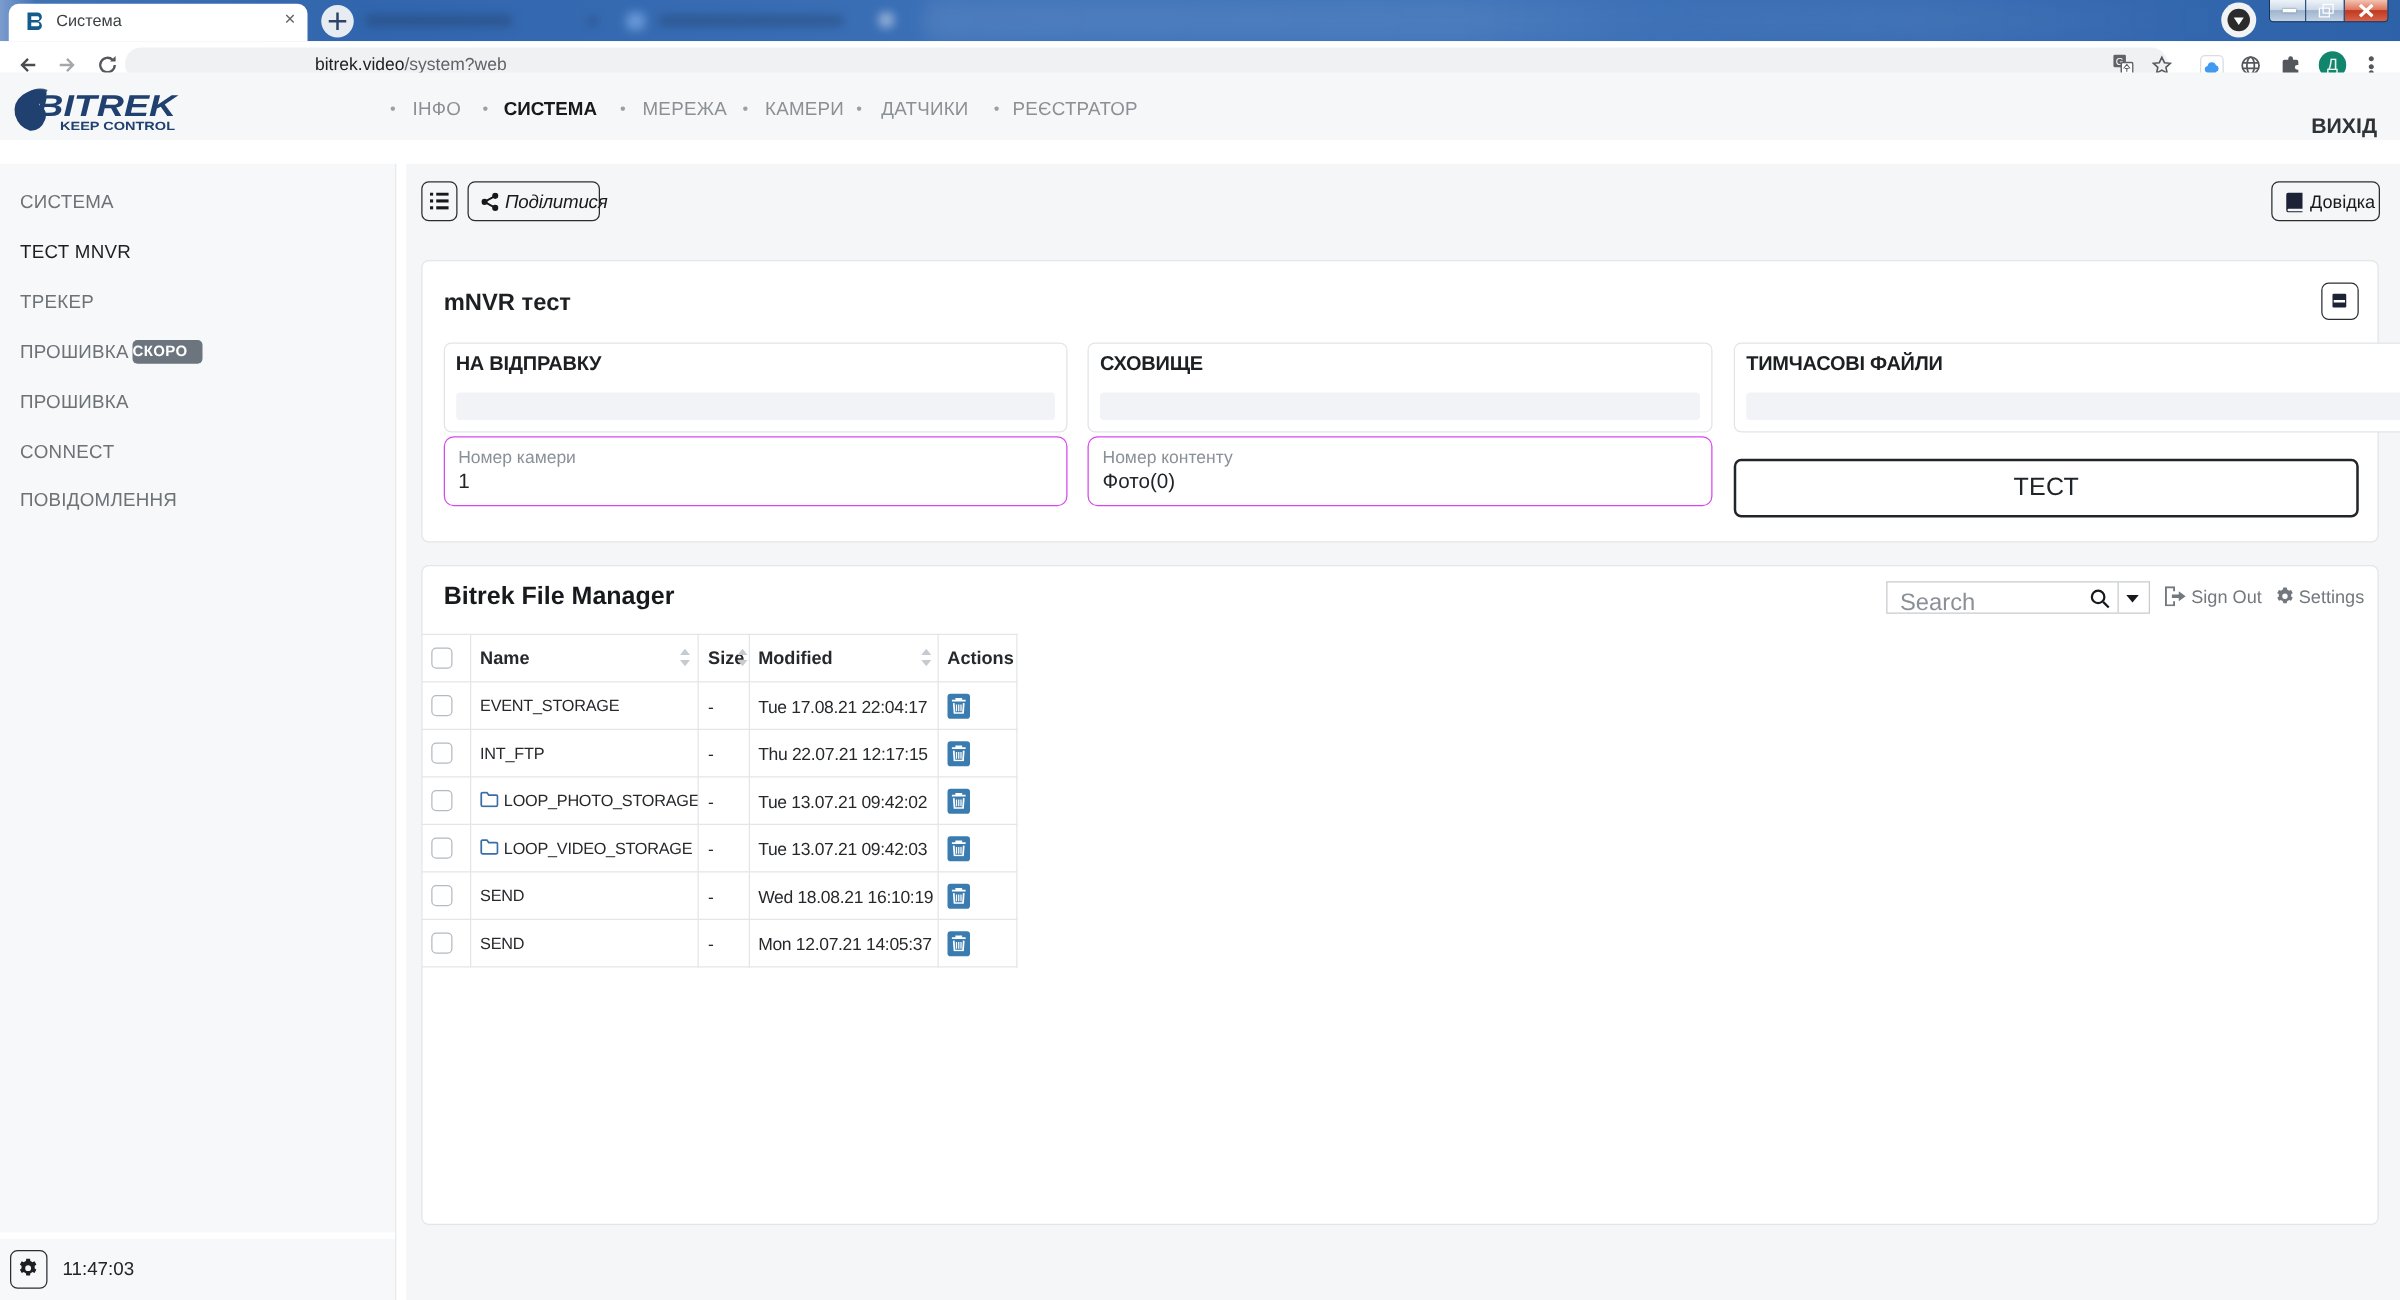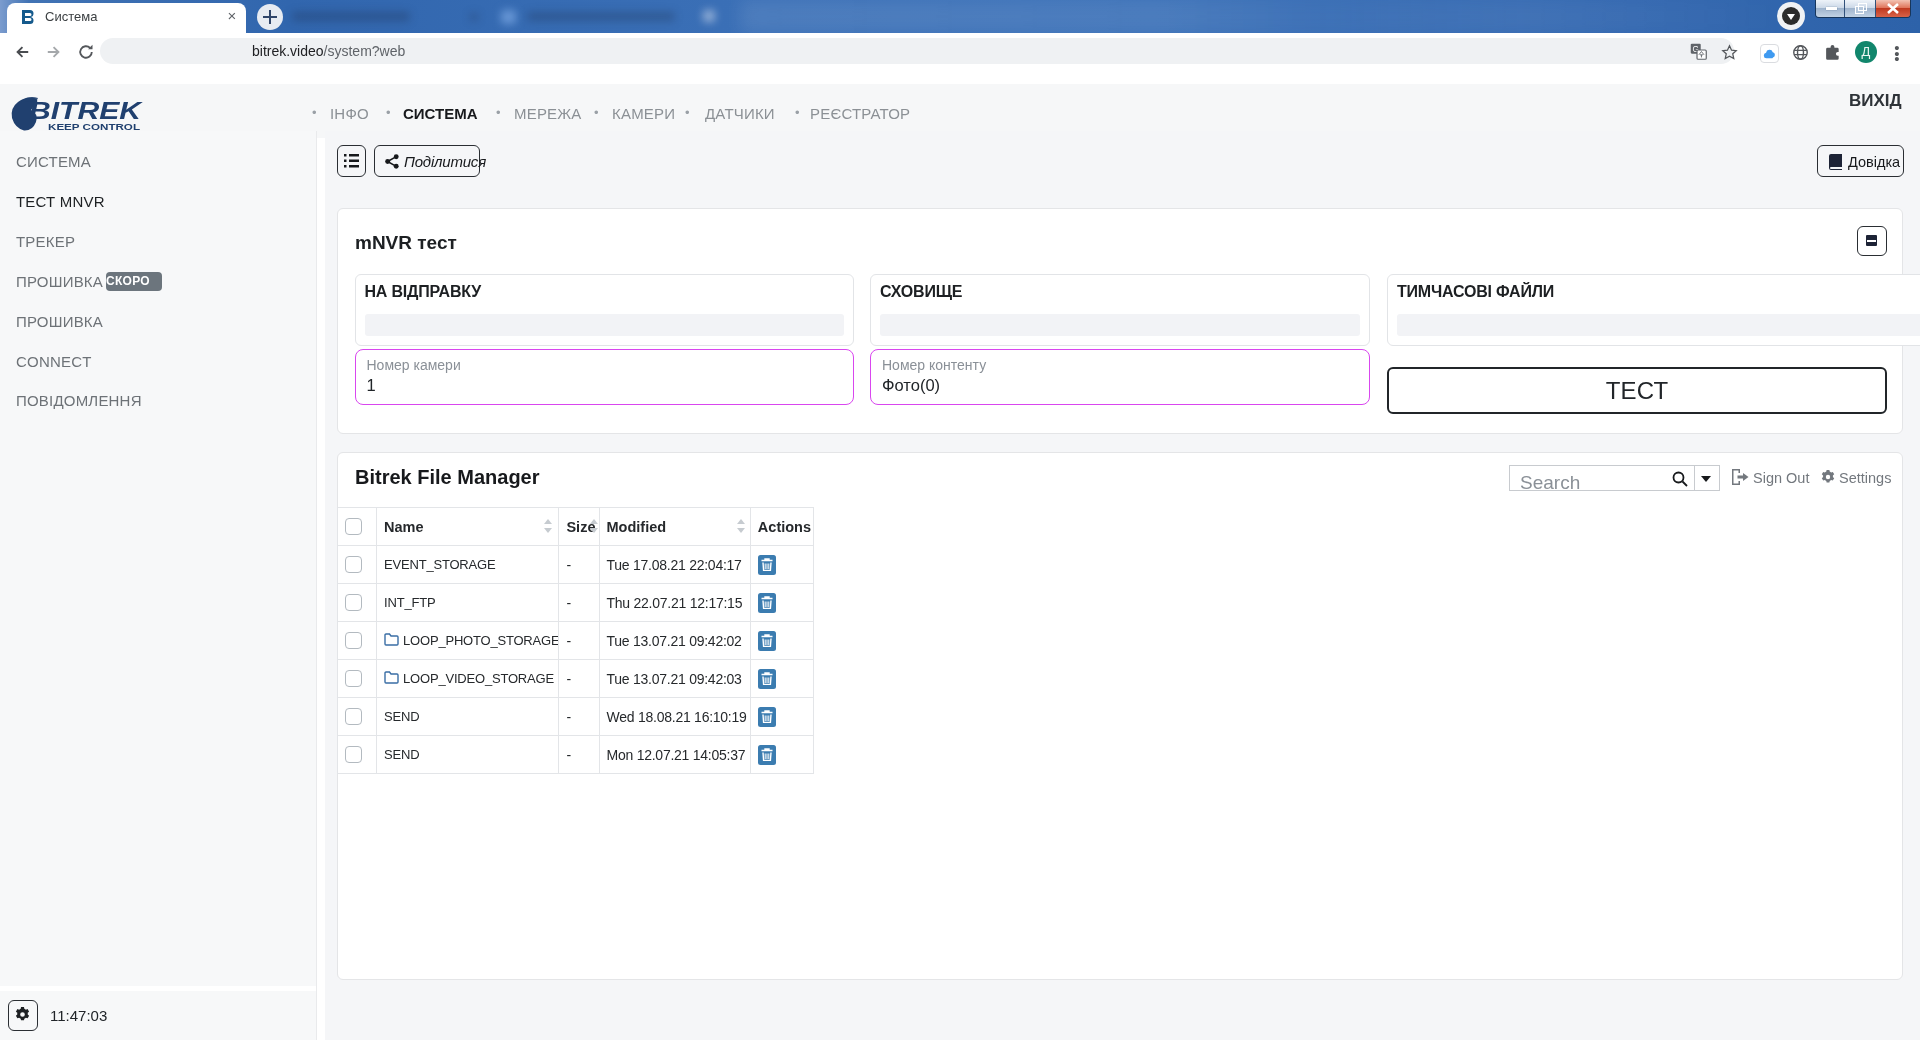--- a/index.html
+++ b/index.html
@@ -33,21 +33,21 @@
 #gl-rest2 { left:10px; top:6px; width:9px; height:8px; border:1.5px solid #fff; background:#b6c8dc; }
 
 
 #toolbar { left:0; top:33px; width:1920px; height:39px; background:#fff; }
 #urlbar { left:100px; top:5px; width:1634px; height:26px; border-radius:13px; background:#eff1f3; }
 #urltext { left:152px; top:5px; font-size:14px; color:#202124; }
 #urltext span { color:#5f6368; }
 .tbicon { position:absolute; }
 
 
-#pageheader { left:0; top:84px; width:1920px; height:54px; background:#f6f7f8;padding-left:10px; }
+#pageheader { left:0; top:58px; width:1920px; height:54px; background:#f6f7f8;padding-left:10px; }
 #nav { position:absolute; left:300px; top:0; height:54px; font-size:15px; color:#8b9095; }
 .navitem { position:absolute; top:21px; white-space:nowrap; letter-spacing:0.2px;}
 .navdot { position:absolute; top:21px; color:#9aa0a6; font-size:13px; }
 #nav-active { color:#17191c; font-weight:bold; letter-spacing:0;}
 #logout { left:1849px; top:91px; font-size:17px; font-weight:bold; color:#2e3338; letter-spacing:0;}
 
 
 #sidebar { left:0; top:131px; width:317px; height:909px; background:#f7f8f9; border-right:1px solid #e9eaec; }
 .sbitem { position:absolute; left:16px; font-size:15px; color:#6d7277; letter-spacing:0.2px; }
 #sb-active { color:#1d2023; }
@@ -75,21 +75,21 @@
 #c1collapse { left:1519px; top:17px; width:30px; height:30px; border:1.5px solid #2a2e33; border-radius:6px; }
 #c1collapse:before { content:""; position:absolute; left:8px; top:8px; width:11px; height:11px; background:#1d2336; border-radius:1px; }
 #c1collapse:after { content:""; position:absolute; left:9px; top:12.5px; width:9px; height:2px; background:#fff; }
 .statbox { position:absolute; top:65px; height:72px; border:1px solid #e2e4e7; border-radius:6px; background:#fff; }
 .statbox h4 { position:absolute; left:9px; top:8px; font-size:16px; color:#1d2023; letter-spacing:-0.2px; }
 .statbar { position:absolute; left:9px; top:39px; right:9px; height:22px; background:#f2f3f6; border-radius:3px; }
 .inbox { position:absolute; top:140px; height:56px; border:1px solid #d946ef; border-radius:8px; background:#fff; }
 .inbox .lbl { position:absolute; left:11px; top:7px; font-size:14px; color:#8a9097; }
 .inbox .val { position:absolute; left:11px; top:26px; font-size:16.5px; color:#212529; }
 #testbtn { position:absolute; left:1049px; top:158px; width:500px; height:47px; border:2px solid #212529; border-radius:6px;
-  font-size:24px; color:#212529; text-align:center; line-height:43px; letter-spacing:0.2px; }
+  font-size:20px; color:#212529; text-align:center; line-height:43px; letter-spacing:0.2px; }
 
 
 #c2title { left:17px; top:13px; font-size:20px; font-weight:bold; color:#17191c; }
 #searchbox { left:1171px; top:12px; width:211px; height:26px; border:1px solid #c8cbcf; background:#fff; }
 #searchph { position:absolute; left:10px; top:6px; font-size:19px; color:#8a9097; }
 #sb-sep { position:absolute; left:184px; top:0; width:1px; height:24px; background:#c8cbcf; }
 #signout-t { left:1415px; top:17px; font-size:14.5px; color:#73787e; }
 #settings-t { left:1501px; top:17px; font-size:14.5px; color:#73787e; }
 
 table { position:absolute; left:-1px; top:54px; border-collapse:collapse; table-layout:fixed; background:#fff; width:477px; }

